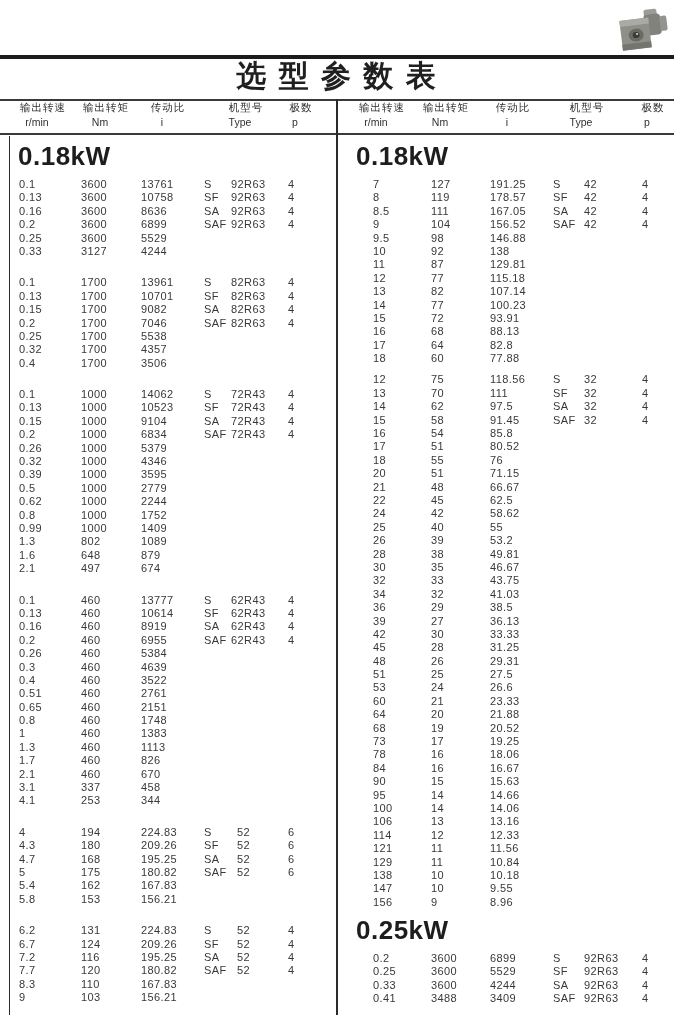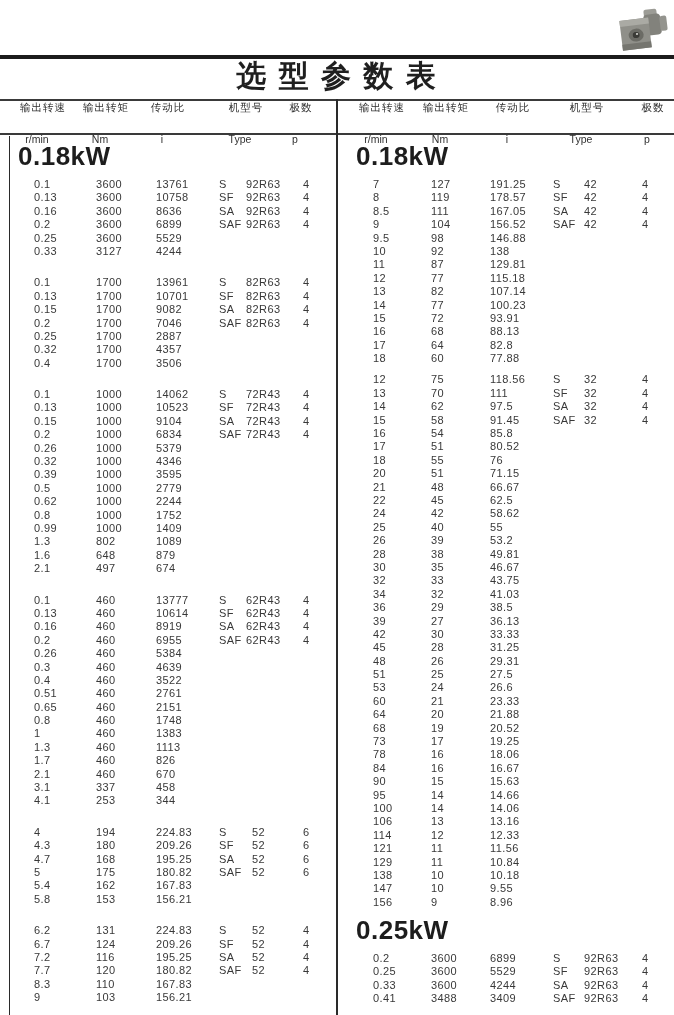--- a/index.html
+++ b/index.html
@@ -18,32 +18,32 @@
   .vline.leftborder{left:9px; top:136px; height:879px; width:1.4px;}
   
   .title{
     position:absolute; top:58px; left:0; width:674px; text-align:center;
     font-size:30px; font-weight:bold; letter-spacing:2px; color:#1f1f1f;
     line-height:36px; white-space:nowrap;
   }
   
   .hcol{position:absolute; top:101px; transform:translateX(-50%); text-align:center; color:#303030;}
   .hcol .cn{font-size:10.5px; line-height:12px; letter-spacing:1px; white-space:nowrap;padding-left:12px;}
-  .hcol .un{font-size:10.5px; line-height:12px; margin-top:20px; white-space:nowrap;}
+  .hcol .un{font-size:10.5px; line-height:12px; margin-top:3px; white-space:nowrap;}
   
   .half{position:absolute; top:140px; height:875px; overflow:hidden;}
   .half-left{left:0; width:336px;}
   .half-right{left:337px; width:337px;}
   .kw{
     font-size:26px; font-weight:800; color:#1d1d1d; letter-spacing:0.5px;
     height:26px; line-height:26px; margin:3px 16px 9px 18px; white-space:nowrap;
   }
   .half-right .kw{margin-left:19px;}
   .block{position:relative;}
-  .half-left  .block{margin-bottom:18px;padding-left:15px;}
+  .half-left  .block{margin-bottom:18px;}
   .half-right .block{margin-bottom:8px;}
   .row{position:relative; height:13.4px;}
   .cell{
     position:absolute; top:0; font-size:11px; line-height:13px;
     letter-spacing:0.4px; white-space:nowrap; color:#383838;
   }
   .half-left .c-speed {left:19px;}
   .half-left .c-torque{left:81px;}
   .half-left .c-ratio {left:141px;}
   .half-left .c-prefix{left:204px;}
@@ -206,21 +206,21 @@
           <span class="cell c-speed">0.2</span>
           <span class="cell c-torque">1700</span>
           <span class="cell c-ratio">7046</span>
           <span class="cell c-prefix">SAF</span>
           <span class="cell c-model">82R63</span>
           <span class="cell c-pole">4</span>
         </div>
         <div class="row">
           <span class="cell c-speed">0.25</span>
           <span class="cell c-torque">1700</span>
-          <span class="cell c-ratio">2887</span>
+          <span class="cell c-ratio">5538</span>
         </div>
         <div class="row">
           <span class="cell c-speed">0.32</span>
           <span class="cell c-torque">1700</span>
           <span class="cell c-ratio">4357</span>
         </div>
         <div class="row">
           <span class="cell c-speed">0.4</span>
           <span class="cell c-torque">1700</span>
           <span class="cell c-ratio">3506</span>

